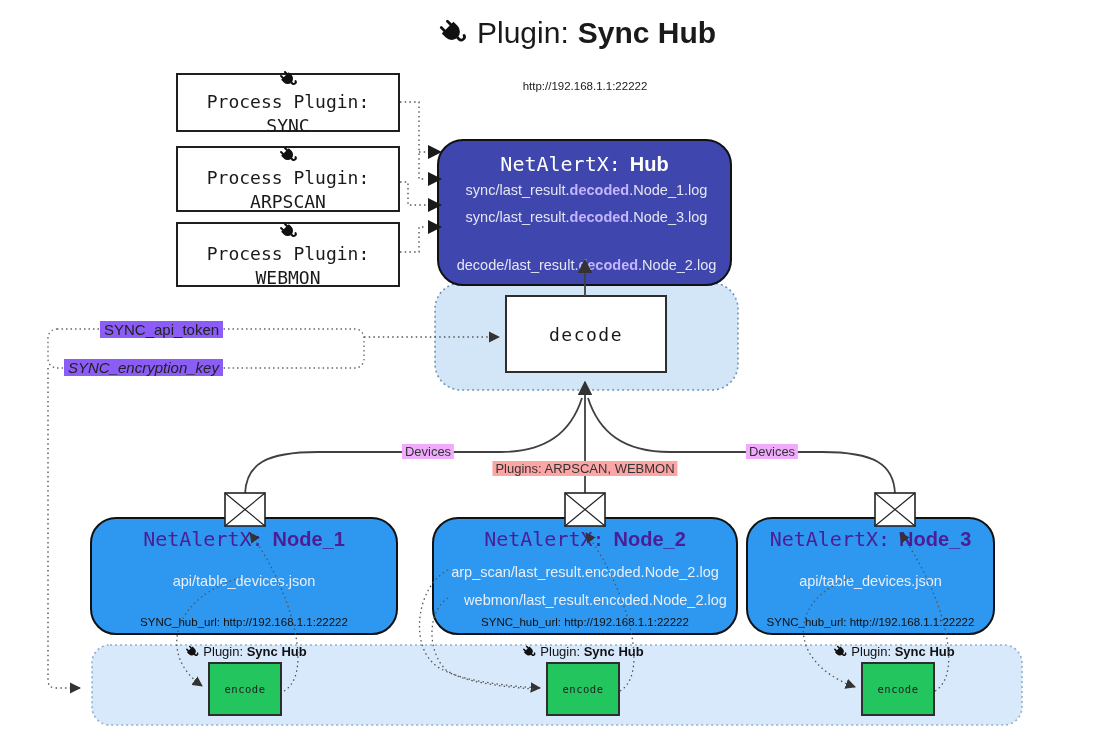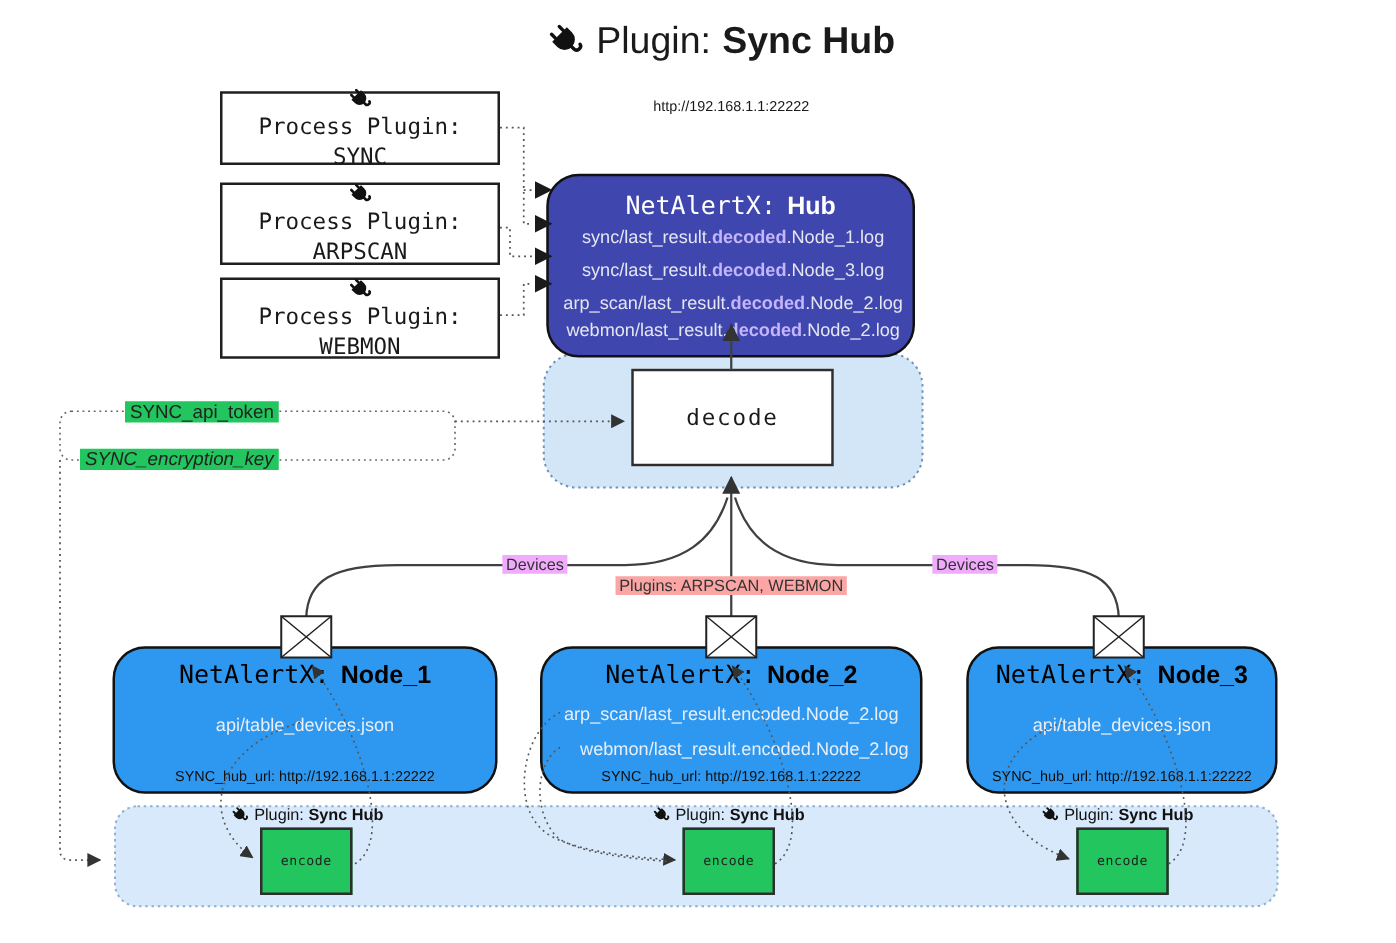--- a/index.html
+++ b/index.html
@@ -31,36 +31,36 @@
   .hub-title b{font-weight:700;margin-left:9px;}
   .hub-log{position:absolute;left:6px;right:2px;text-align:center;font-size:14.5px;color:#e4e6f2;white-space:nowrap;}
   .hub-log b{color:#c4b5fd;font-weight:700;}
 
   
   .decode-box{left:505px;top:295px;width:162px;height:78px;background:#fff;border:2px solid #2e2e2e;
               display:flex;align-items:center;justify-content:center;z-index:2;
               font-family:"DejaVu Sans Mono",monospace;font-size:18px;letter-spacing:1.5px;}
 
   
-  .secret{z-index:4;background:#22c55e;padding:0 4px;font-size:15px;color:#222;white-space:nowrap;}
+  .secret{z-index:4;background:#8b5cf6;padding:0 4px;font-size:15px;color:#222;white-space:nowrap;}
   .tok{left:100px;top:321px;}
   .key{left:64px;top:359px;font-style:italic;}
 
   
   .edge-label{z-index:4;background:#f0abfc;padding:0 3px;font-size:13px;color:#333;white-space:nowrap;transform:translateX(-50%);}
   .dev-l{left:428px;top:444px;}
   .dev-r{left:772px;top:444px;}
   .plg-m{left:585px;top:461px;background:#fca5a5;}
 
   
   .node{top:517px;height:118px;background:#2e97ef;border:2.5px solid #111;border-radius:26px;z-index:2;}
   .n1{left:90px;width:308px;}
   .n2{left:432px;width:306px;}
-  .n3{left:773px;width:249px;}
-  .node-title{position:absolute;left:0;right:0;top:8px;text-align:center;color:#000000;font-size:20px;white-space:nowrap;}
+  .n3{left:746px;width:249px;}
+  .node-title{position:absolute;left:0;right:0;top:8px;text-align:center;color:#4c1d95;font-size:20px;white-space:nowrap;}
   .node-title .mono{font-family:"DejaVu Sans Mono",monospace;}
   .node-title b{font-weight:700;margin-left:9px;}
   .node-line{position:absolute;left:0;right:0;text-align:center;font-size:14.5px;color:#e9eef7;white-space:nowrap;}
   .node-url{position:absolute;left:0;right:0;bottom:5px;text-align:center;font-size:11.5px;color:#101010;}
 
   
   .band-label{z-index:2;display:flex;align-items:center;gap:4px;font-size:13px;color:#111;
               transform:translateX(-50%);top:644px;white-space:nowrap;}
   .band-label b{font-weight:700;}
   .bl1{left:246px;} .bl2{left:583px;} .bl3{left:894px;}
@@ -131,22 +131,21 @@
     <div class="pp-line2">WEBMON</div>
   </div>
 
   <div class="box hub-url">http://192.168.1.1:22222</div>
   <div class="box hub">
     <div class="hub-title">
       <span class="mono">NetAlertX:</span><b>Hub</b>
     </div>
     <div class="hub-log" style="top:41px;"><span>sync/last_result.</span><b>decoded</b><span>.Node_1.log</span></div>
     <div class="hub-log" style="top:68px;"><span>sync/last_result.</span><b>decoded</b><span>.Node_3.log</span></div>
-    <div class="hub-log" style="top:94px;"><span>arp_scan/last_result.</span><b>decoded</b><span>.Node_2.log</span></div>
-    <div class="hub-log" style="top:116px;"><span>webmon/last_result.</span><b>decoded</b><span>.Node_2.log</span></div>
+    <div class="hub-log" style="top:116px;"><span>decode/last_result.</span><b>decoded</b><span>.Node_2.log</span></div>
   </div>
 
   <div class="box decode-box">decode</div>
 
   <div class="box secret tok">SYNC_api_token</div>
   <div class="box secret key">SYNC_encryption_key</div>
 
   <div class="box edge-label dev-l">Devices</div>
   <div class="box edge-label dev-r">Devices</div>
   <div class="box edge-label plg-m">Plugins: ARPSCAN, WEBMON</div>

